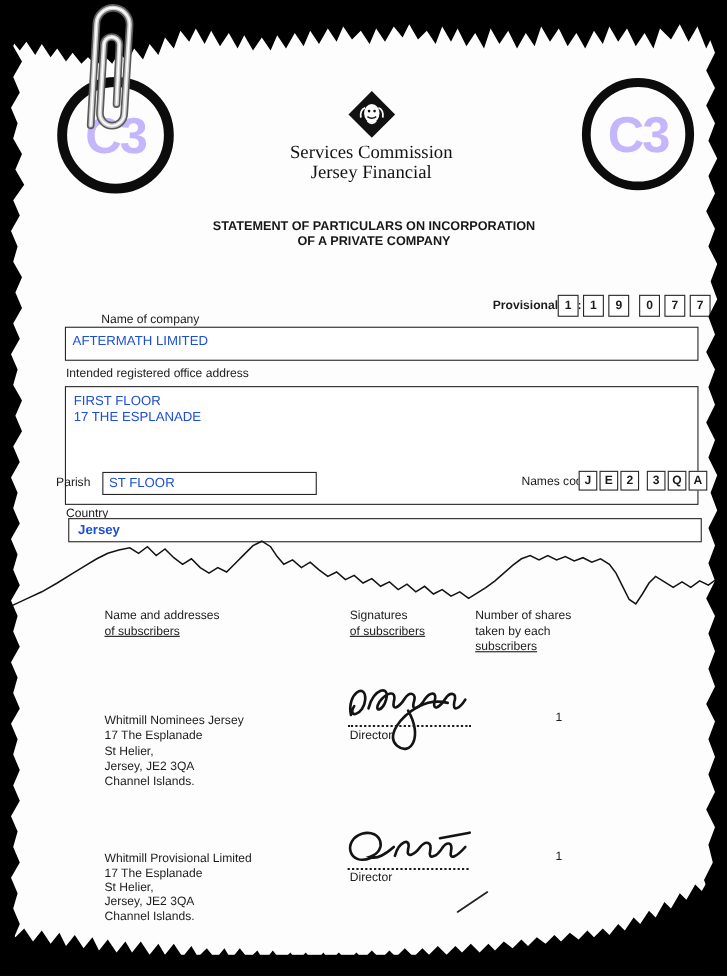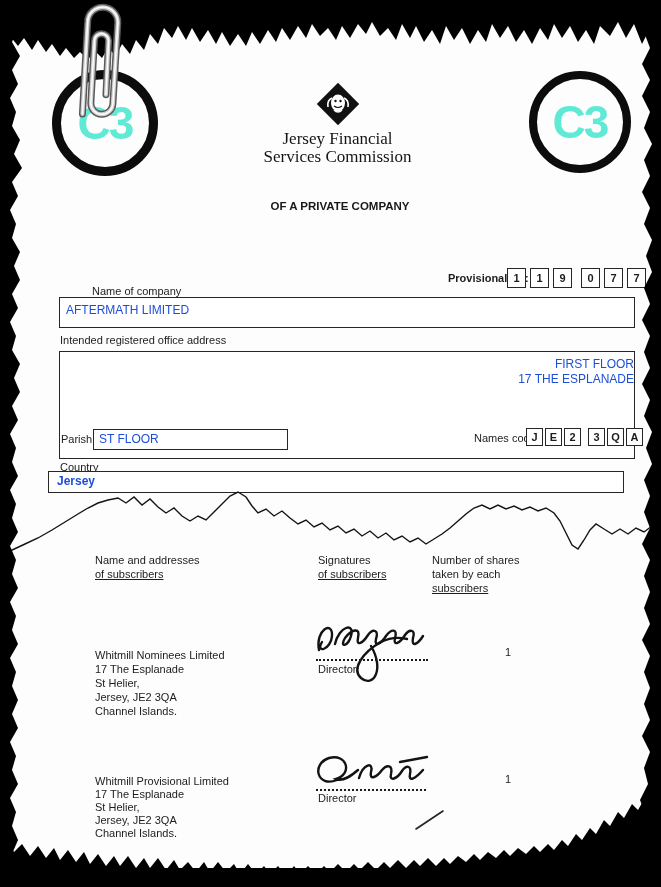--- a/index.html
+++ b/index.html
@@ -6,21 +6,21 @@
   .stage{position:relative;width:661px;height:887px;background:#000;overflow:hidden;
          font-family:"Liberation Sans","DejaVu Sans",sans-serif;color:#1c1c1c;}
   .paper{position:absolute;left:4px;top:18px;width:653px;height:850px;background:#fdfdfd;}
   .abs{position:absolute;}
   .lbl{font-size:11px;color:#1c1c1c;}
   .val{font-size:12px;color:#1d4ed8;}
   .fieldbox{border:1.5px solid #262626;background:#fff;}
   
   .stamp{position:absolute;border:9px solid #0c0c0c;border-radius:50%;
          display:flex;align-items:center;justify-content:center;background:transparent;}
-  .stamp span{font-weight:bold;font-size:46px;letter-spacing:-2px;color:#5eead4;
+  .stamp span{font-weight:bold;font-size:46px;letter-spacing:-2px;color:#c4b5fd;
               font-family:"Liberation Sans",sans-serif;}
   
   .orgname{font-family:"Liberation Serif","DejaVu Serif",serif;font-size:17px;
            color:#141414;text-align:center;line-height:18px;}
   .title{font-weight:bold;font-size:11.5px;text-align:center;line-height:14px;color:#181818;}
   
   .charrow{display:flex;align-items:center;}
   .charbox{width:17px;height:18px;border:1.5px solid #262626;display:flex;align-items:center;
            justify-content:center;font-size:11px;font-weight:600;background:#fff;margin-right:4px;}
   .charbox:nth-child(3){margin-right:9px;}
@@ -52,86 +52,87 @@
   <svg class="abs" style="left:312px;top:78px;" width="52" height="52" viewBox="0 0 52 52">
     <rect x="11" y="11" width="30" height="30" transform="rotate(45 26 26)" fill="#111"></rect>
     <ellipse cx="26" cy="25" rx="7" ry="8.5" fill="#fff"></ellipse>
     <path d="M20 20 q-5 2 -4 9 M32 20 q5 2 4 9 M22 32 q4 4 8 0" stroke="#fff" stroke-width="1.6" fill="none"></path>
     <circle cx="23.5" cy="23" r="1.2" fill="#111"></circle>
     <circle cx="28.5" cy="23" r="1.2" fill="#111"></circle>
     <path d="M22 28 q4 3 8 0" stroke="#111" stroke-width="1.2" fill="none"></path>
   </svg>
 
   <div class="abs orgname" style="left:230px;top:130px;width:215px;">
+    <div>Services Commission</div>
     <div>Jersey Financial</div>
-    <div>Services Commission</div>
   </div>
 
   <div class="abs title" style="left:120px;top:199px;width:440px;">
+    <div>STATEMENT OF PARTICULARS ON INCORPORATION</div>
     <div>OF A PRIVATE COMPANY</div>
   </div>
 
   <div class="abs lbl" style="left:448px;top:272px;font-weight:600;">Provisional No: CP</div>
   <div class="abs charrow" style="left:507px;top:268px;">
     <div class="charbox">1</div>
     <div class="charbox">1</div>
     <div class="charbox">9</div>
     <div class="charbox">0</div>
     <div class="charbox">7</div>
     <div class="charbox">7</div>
   </div>
 
   <div class="abs lbl" style="left:60px;top:285px;margin-left:32px;">Name of company</div>
   <div class="abs fieldbox" style="left:59px;top:297px;width:574px;height:29px;">
     <div class="val" style="margin:5px 0 0 6px;">AFTERMATH LIMITED</div>
   </div>
 
   <div class="abs lbl" style="left:60px;top:334px;">Intended registered office address</div>
-  <div class="abs fieldbox" style="left:59px;top:351px;width:574px;height:106px;text-align:right;">
+  <div class="abs fieldbox" style="left:59px;top:351px;width:574px;height:106px;">
     <div class="val" style="margin:5px 0 0 7px;line-height:15px;">
       <div>FIRST FLOOR</div>
       <div>17 THE ESPLANADE</div>
     </div>
   </div>
 
-  <div class="abs lbl" style="left:61px;top:433px;">Parish</div>
+  <div class="abs lbl" style="left:51px;top:433px;">Parish</div>
   <div class="abs fieldbox" style="left:93px;top:429px;width:193px;height:19px;border-width:1px;">
     <div class="val" style="margin:2px 0 0 5px;">ST FLOOR</div>
   </div>
   <div class="abs lbl" style="left:474px;top:432px;">Names code:</div>
   <div class="abs charrow" style="left:526px;top:428px;">
     <div class="charbox pcbox">J</div>
     <div class="charbox pcbox">E</div>
     <div class="charbox pcbox">2</div>
     <div class="charbox pcbox">3</div>
     <div class="charbox pcbox">Q</div>
     <div class="charbox pcbox">A</div>
   </div>
 
   <div class="abs lbl" style="left:60px;top:461px;">Country</div>
-  <div class="abs fieldbox" style="left:48px;top:471px;width:574px;height:20px;">
+  <div class="abs fieldbox" style="left:62px;top:471px;width:574px;height:20px;">
     <div class="val" style="margin:2px 0 0 8px;font-weight:bold;">Jersey</div>
   </div>
 
   <div class="abs hdr" style="left:95px;top:553px;">
     <div>Name and addresses</div>
     <div class="u">of subscribers</div>
   </div>
   <div class="abs hdr" style="left:318px;top:553px;">
     <div>Signatures</div>
     <div class="u">of subscribers</div>
   </div>
   <div class="abs hdr" style="left:432px;top:553px;">
     <div>Number of shares</div>
     <div>taken by each</div>
     <div class="u">subscribers</div>
   </div>
 
   <div class="abs addr" style="left:95px;top:648px;">
-    <div>Whitmill Nominees Limited</div>
+    <div>Whitmill Nominees Jersey</div>
     <div>17 The Esplanade</div>
     <div>St Helier,</div>
     <div>Jersey, JE2 3QA</div>
     <div>Channel Islands.</div>
   </div>
   <svg class="abs" style="left:305px;top:612px;" width="140" height="88" viewBox="0 0 140 88">
     <g stroke="#131313" stroke-width="2.4" fill="none" stroke-linecap="round">
       <path d="M14 38 C10 18 28 8 27 24 C26 38 10 42 17 30"></path>
       <path d="M30 32 C34 14 50 10 46 24 C43 35 34 36 40 26 C46 18 56 14 53 26 C51 35 58 31 63 23 C68 16 74 18 71 27 C69 35 76 32 81 24 C86 17 93 16 90 26 C88 35 95 31 100 23 C104 17 111 17 108 26 C106 36 113 32 118 24"></path>
       <path d="M66 34 C80 58 68 76 56 66 C46 57 58 40 76 30 C84 26 94 25 102 27"></path>

